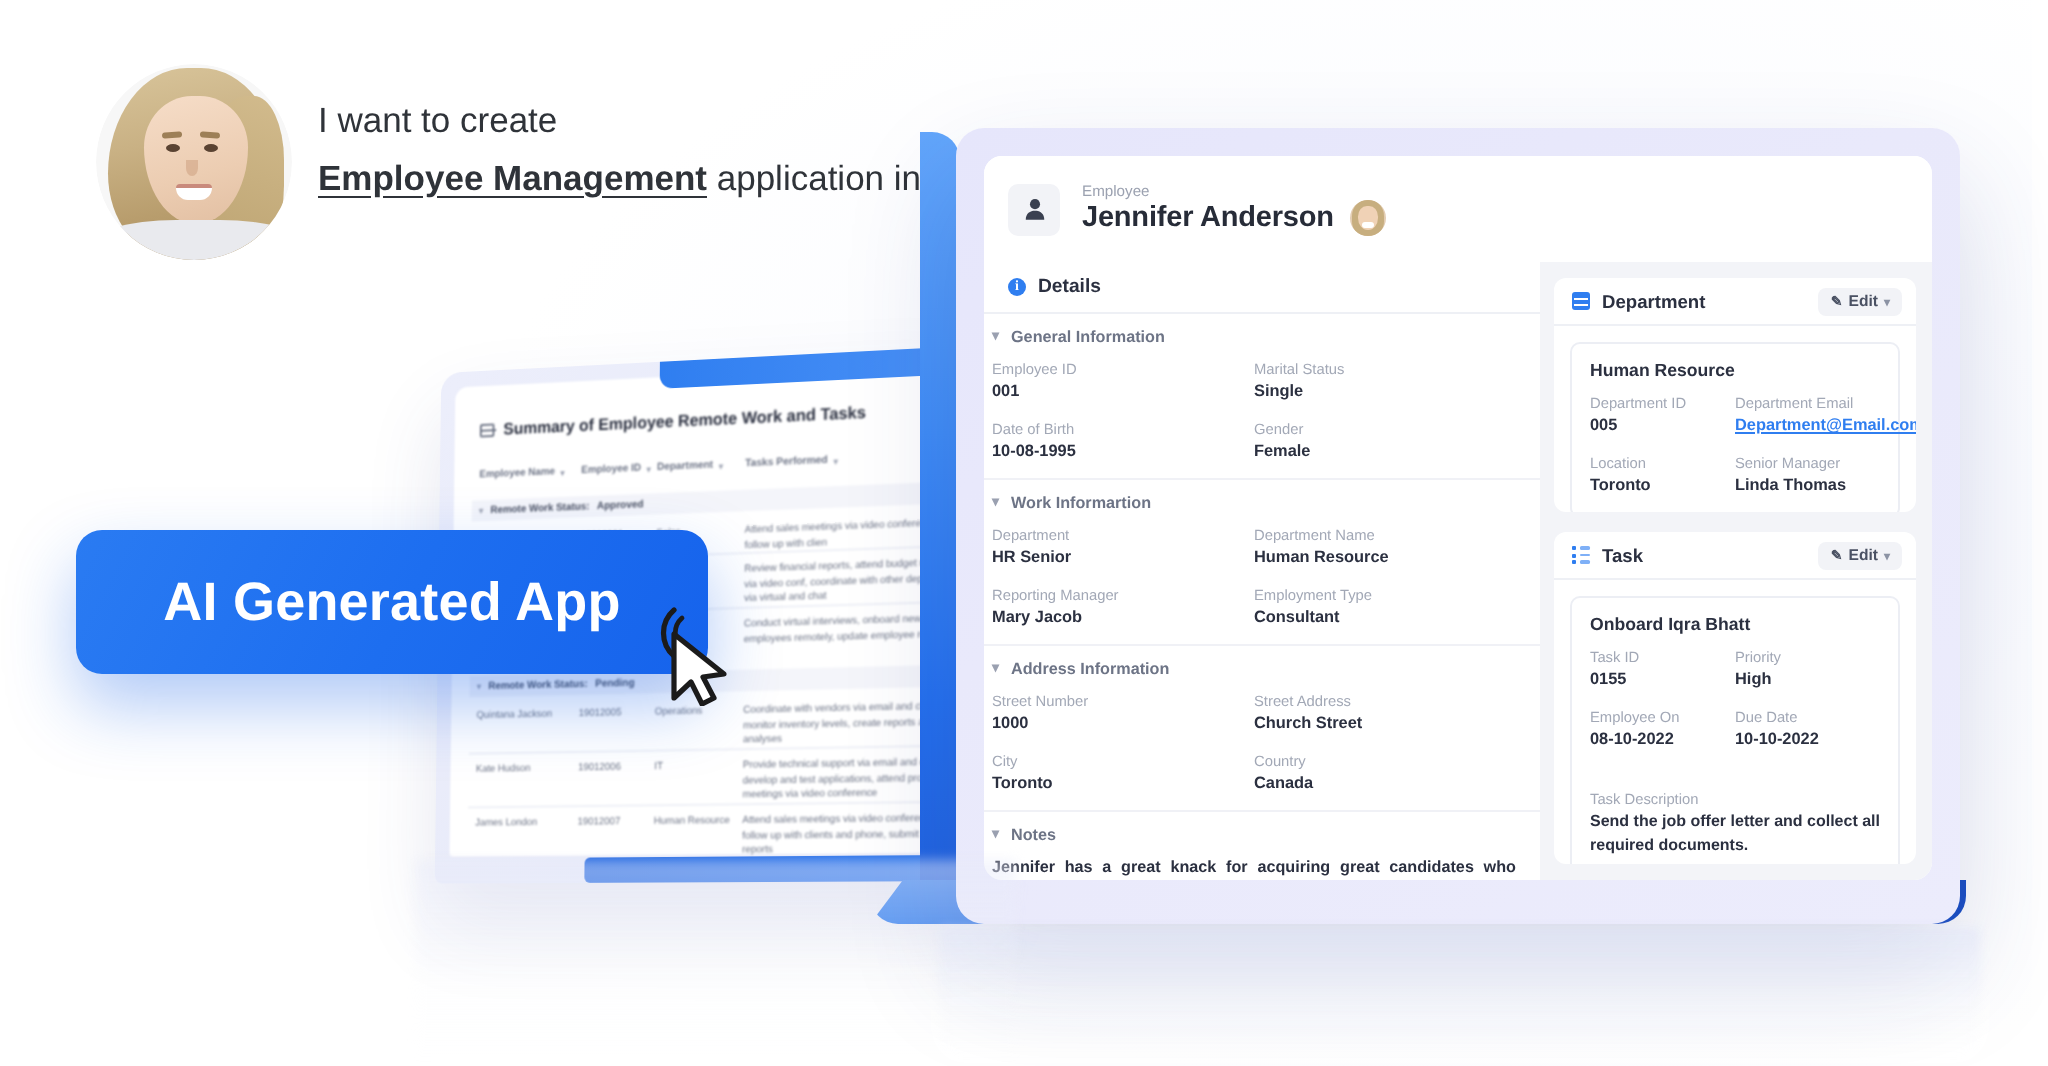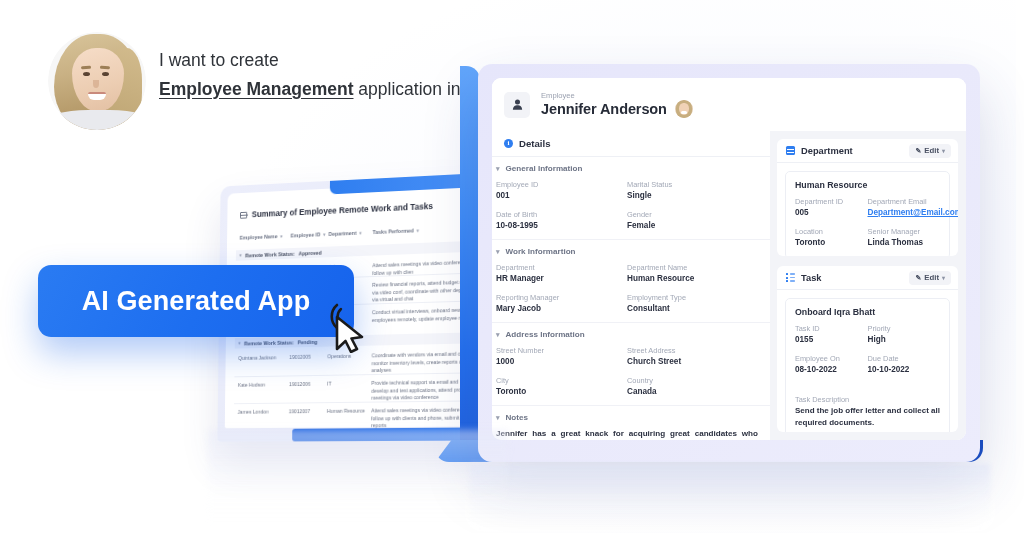--- a/index.html
+++ b/index.html
@@ -445,21 +445,21 @@
         </div>
 
         <div class="sec">
           <div class="sec-head">
             <span class="caret">▾</span>
             <span>Work Informartion</span>
           </div>
           <div class="pairs">
             <div class="pair">
               <div class="pk">Department</div>
-              <div class="pv">HR Manager</div>
+              <div class="pv">HR Senior</div>
             </div>
             <div class="pair">
               <div class="pk">Department Name</div>
               <div class="pv">Human Resource</div>
             </div>
             <div class="pair">
               <div class="pk">Reporting Manager</div>
               <div class="pv">Mary Jacob</div>
             </div>
             <div class="pair">

